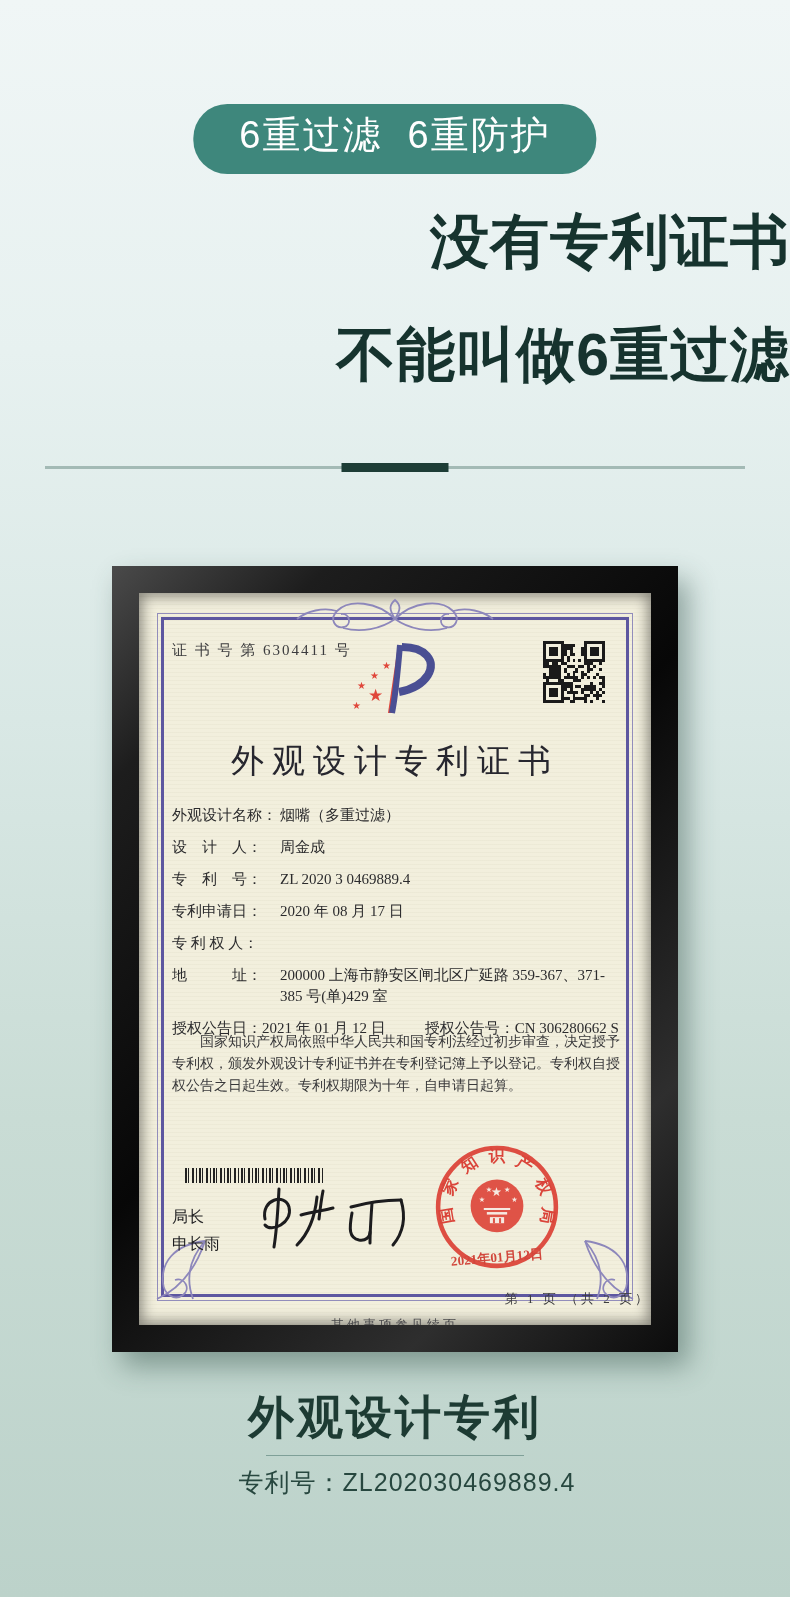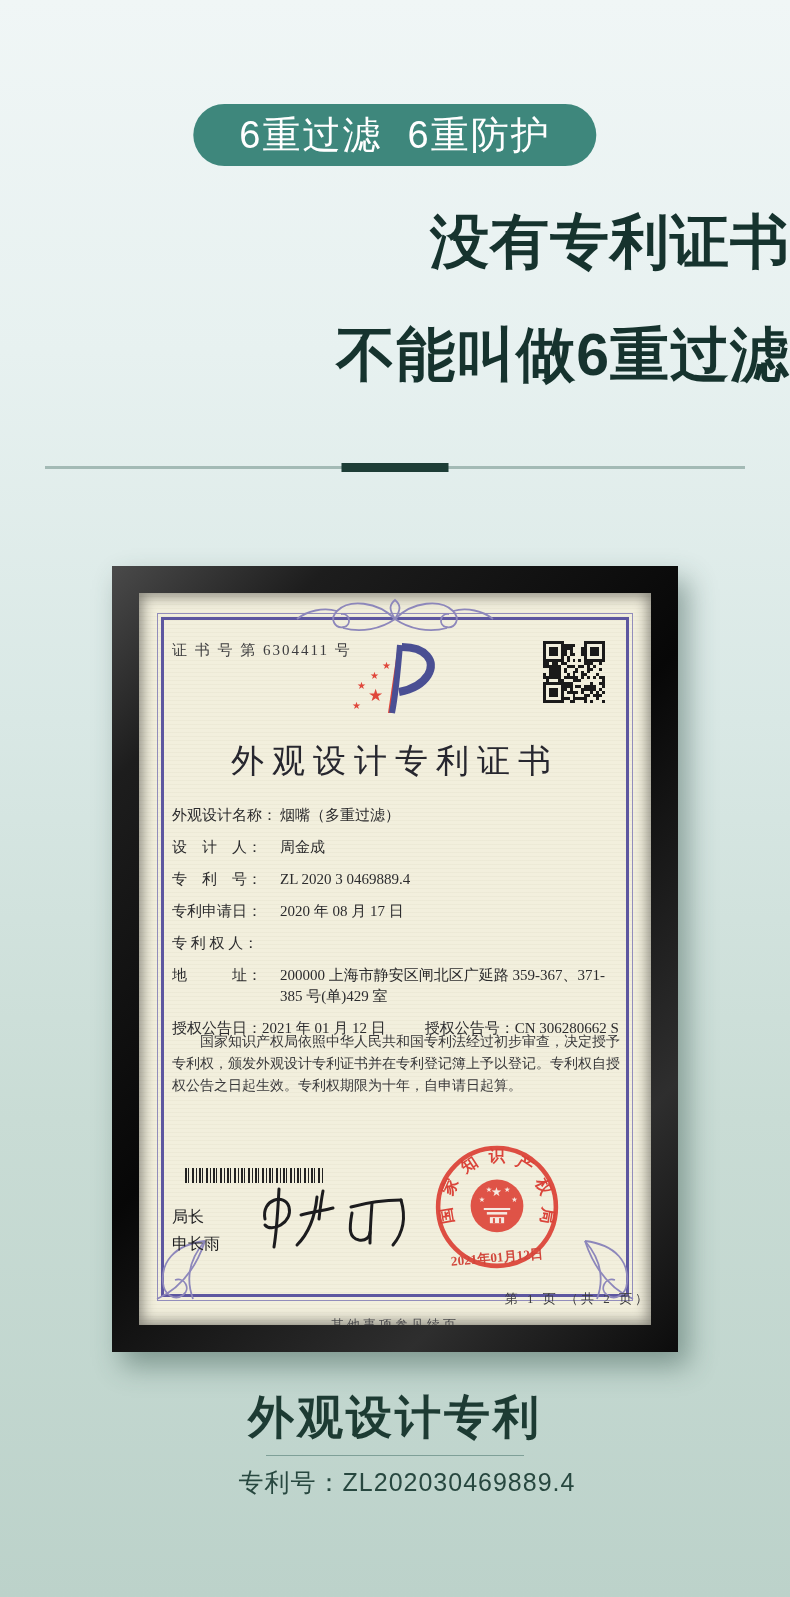--- a/index.html
+++ b/index.html
@@ -6,21 +6,21 @@
   #page{
     position:relative;
     width:790px;height:1597px;
     overflow:hidden;
     background:linear-gradient(180deg,#f0f6f6 0%,#e7f1f0 22%,#d9e8e5 45%,#c9dcd5 70%,#bcd2ca 100%);
     font-family:"Liberation Sans",sans-serif;
   }
   
   .banner{
     position:absolute;top:104px;left:50%;transform:translateX(-50%);
-    height:62px;line-height:62px;padding:0 46px;border-radius:34px;
+    height:70px;line-height:62px;padding:0 46px;border-radius:34px;
     background:#3e877c;color:#ffffff;font-size:38px;font-weight:500;
     letter-spacing:2px;white-space:pre;
   }
   
   .headline{
     position:absolute;top:186px;left:0;width:100%;text-align:right;
     color:#16332e;font-weight:900;font-size:59px;line-height:113px;letter-spacing:1px;
   }
   
   .divider-thin{position:absolute;top:466px;left:45px;width:700px;height:3px;background:#a3bab5;}

